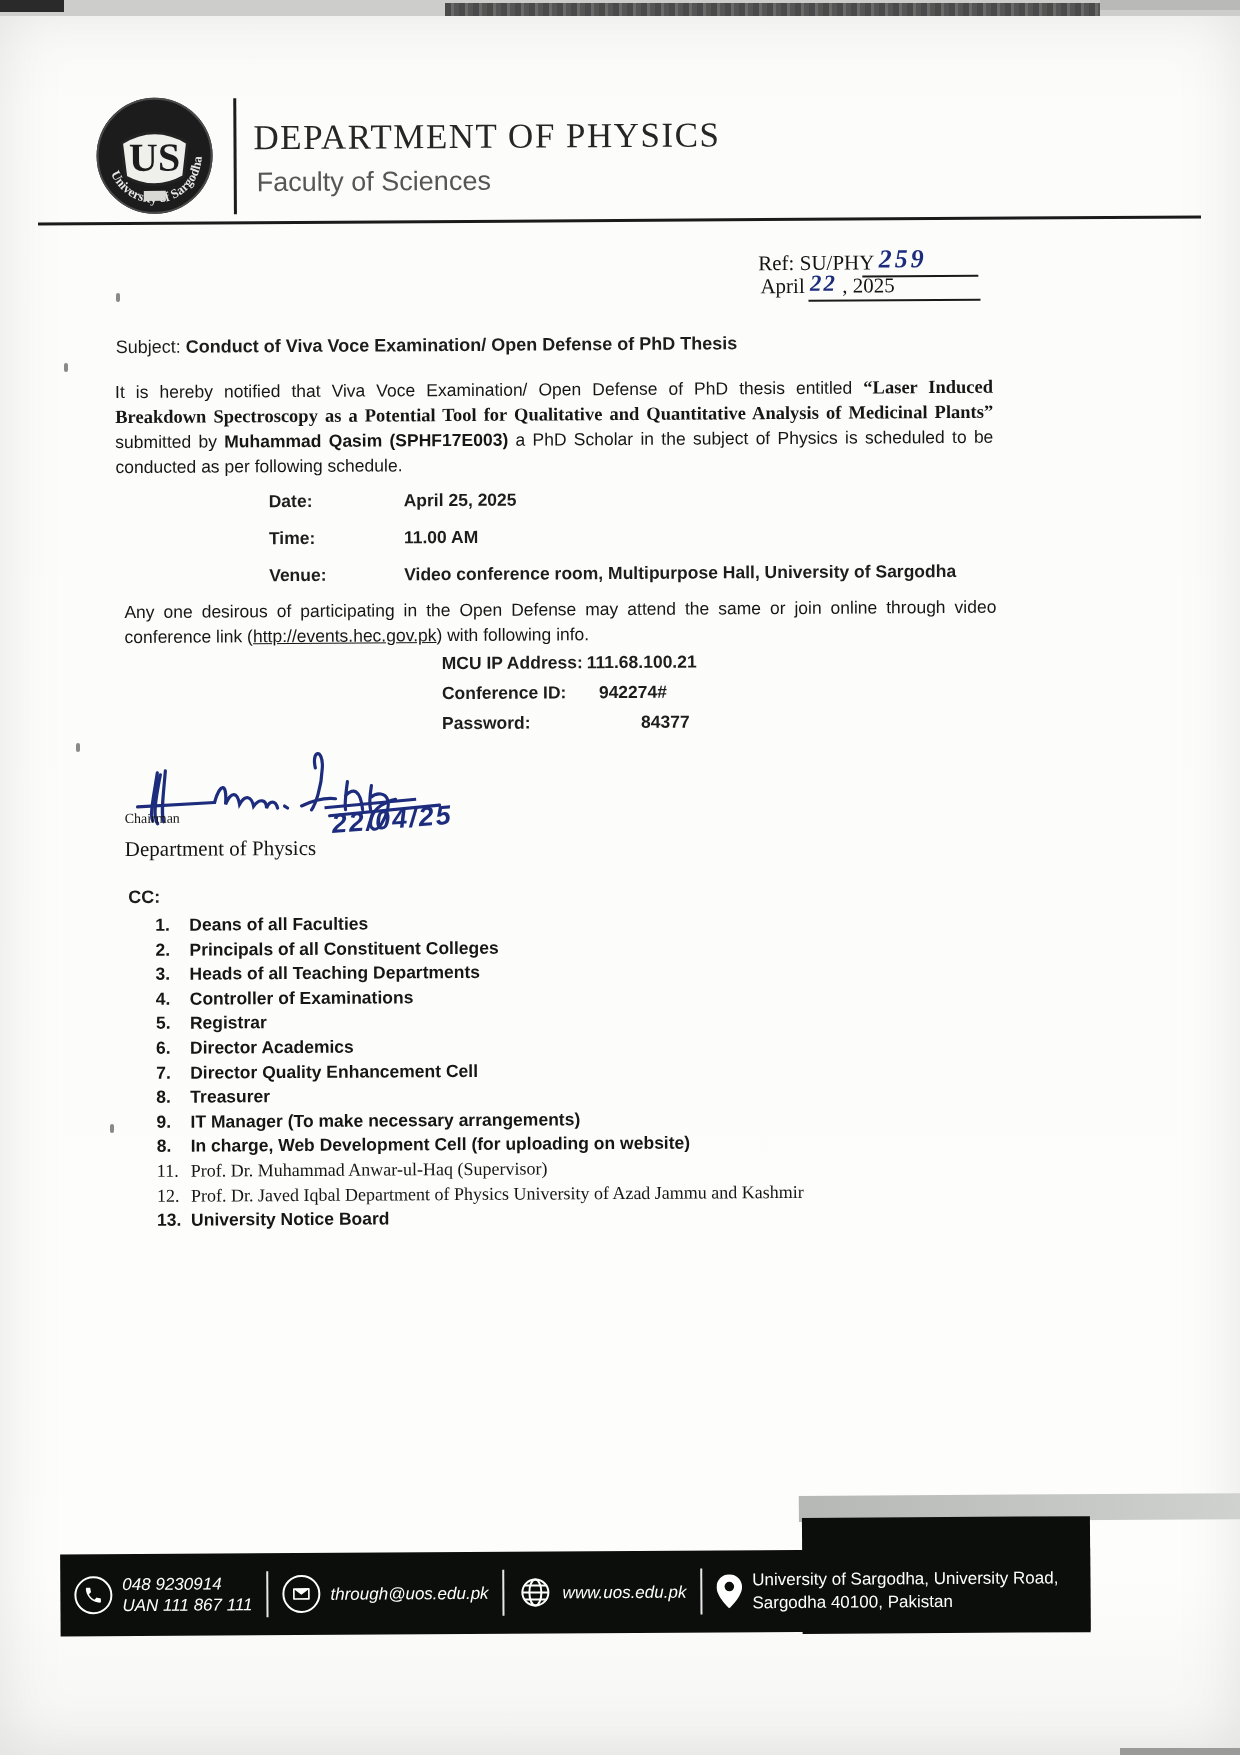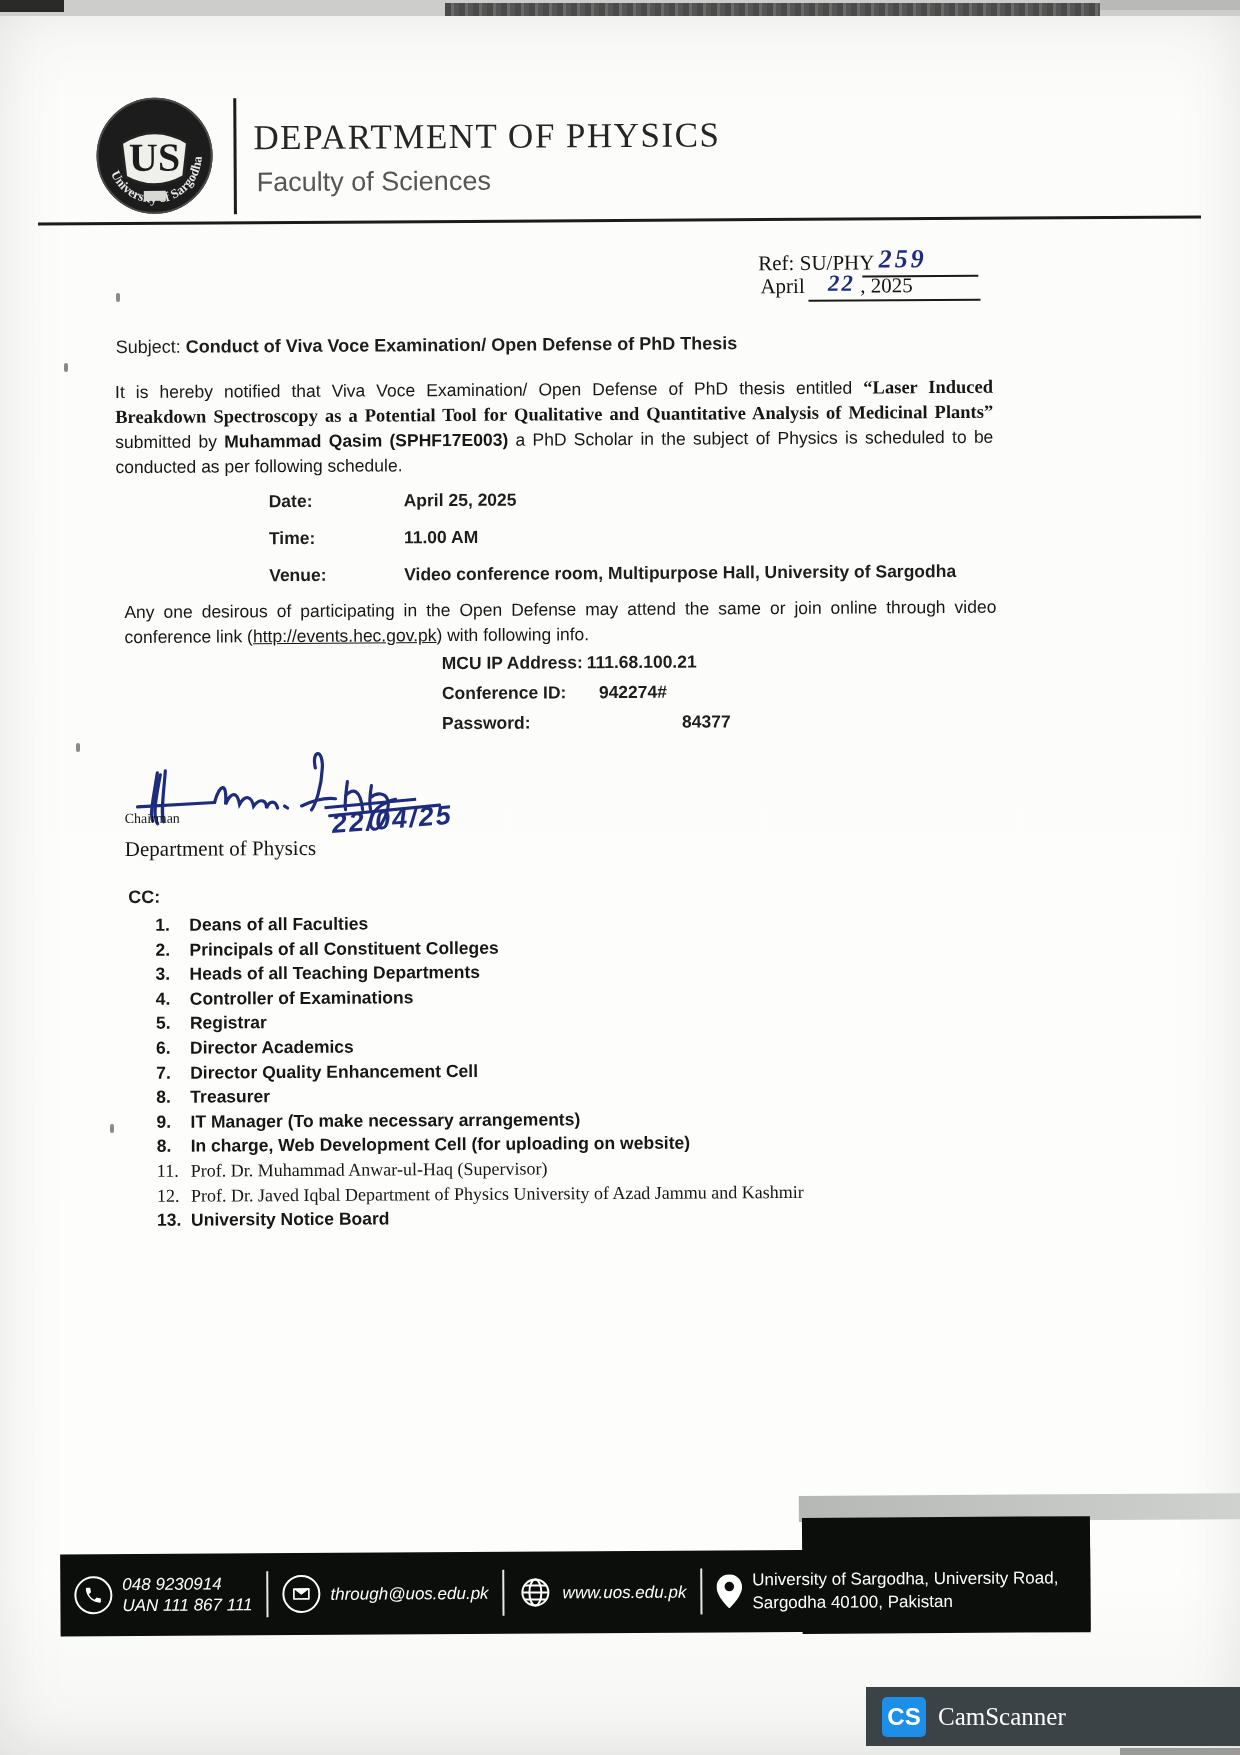--- a/index.html
+++ b/index.html
@@ -23,40 +23,40 @@
   .org-title{position:absolute;top:116px;left:258px;font-family:"Liberation Serif",serif;
     font-size:35px;letter-spacing:1.5px;color:#262626;font-weight:500;}
   .org-sub{position:absolute;top:165px;left:261px;font-size:27px;color:#565656;font-weight:400;}
   .rule{position:absolute;top:219px;left:42px;width:1163px;height:3px;background:#1b1b1b;}
   
   .ref-line{position:absolute;top:248px;left:762px;font-family:"Liberation Serif",serif;font-size:21px;color:#141414;}
   .date-line{position:absolute;top:274px;left:764px;font-family:"Liberation Serif",serif;font-size:21px;color:#141414;}
   .hand{color:#1d2c7c;font-style:italic;font-weight:600;}
   .ref-num{font-size:26px;letter-spacing:3px;position:relative;top:-2px;}
   .ref-underline{position:absolute;top:277px;left:866px;width:116px;height:2px;background:#1a1a1a;}
-  .date-day{font-size:23px;letter-spacing:2px;position:relative;top:-2px;margin-left:18px;}
+  .date-day{font-size:23px;letter-spacing:2px;position:relative;top:-2px;}
   .date-underline{position:absolute;top:301px;left:812px;width:172px;height:2px;background:#1a1a1a;}
   
   .subject{position:absolute;top:334px;left:119px;font-size:18px;}
   .subject b{font-weight:700;}
   .para{position:absolute;left:118px;width:878px;font-size:17.5px;line-height:25px;text-align:justify;color:#161616;}
   .p-body{top:377px;}
   .thesis{font-family:"Liberation Serif",serif;font-weight:700;font-size:18.5px;}
   .bold{font-weight:700;}
   .schedule{position:absolute;top:489px;left:255px;font-size:17.5px;font-weight:700;}
   .sch-row{display:flex;margin-bottom:16px;}
   .sch-label{width:135px;margin-left:16px;}
   .sch-value{white-space:nowrap;}
   .p-join{top:597px;left:126px;width:872px;}
   .link{text-decoration:underline;}
   .conf{position:absolute;top:652px;left:443px;font-size:17.5px;font-weight:600;}
   .conf-row{display:flex;margin-bottom:9px;}
   .conf-label{min-width:145px;}
   .conf-row:nth-child(2) .conf-value{margin-left:12px;}
-  .conf-row:nth-child(3) .conf-value{margin-left:95px;}
+  .conf-row:nth-child(3) .conf-value{margin-left:54px;}
   
   .sig-svg{position:absolute;top:742px;left:120px;}
   .sig-role{position:absolute;top:808px;left:125px;font-family:"Liberation Serif",serif;font-size:14px;color:#141414;}
   .sig-dept{position:absolute;top:834px;left:125px;font-family:"Liberation Serif",serif;font-size:21px;color:#141414;}
   .sig-date{position:absolute;top:803px;left:332px;color:#1d2c7c;font-style:italic;font-weight:600;
     font-size:27px;letter-spacing:2px;transform:rotate(-4deg);}
   .sig-date::before{content:"";position:absolute;top:-4px;left:-6px;width:92px;height:3px;background:#1d2c7c;transform:rotate(-1deg);}
   
   .cc-label{position:absolute;top:884px;left:128px;font-size:18px;font-weight:700;}
   .cc-list{position:absolute;top:910px;left:155px;font-size:17.5px;font-weight:600;color:#161616;}
@@ -291,19 +291,15 @@
         </svg>
         <div class="f-addr">
           <div>University of Sargodha, University Road,</div>
           <div>Sargodha 40100, Pakistan</div>
         </div>
       </div>
     </div>
 
   </div>
 
-  <div class="cs-bar">
-    <div class="cs-logo">CS</div>
-    <div class="cs-name">CamScanner</div>
-  </div>
   <div class="bottom-tick"></div>
 
 </div>
 
 </body></html>

